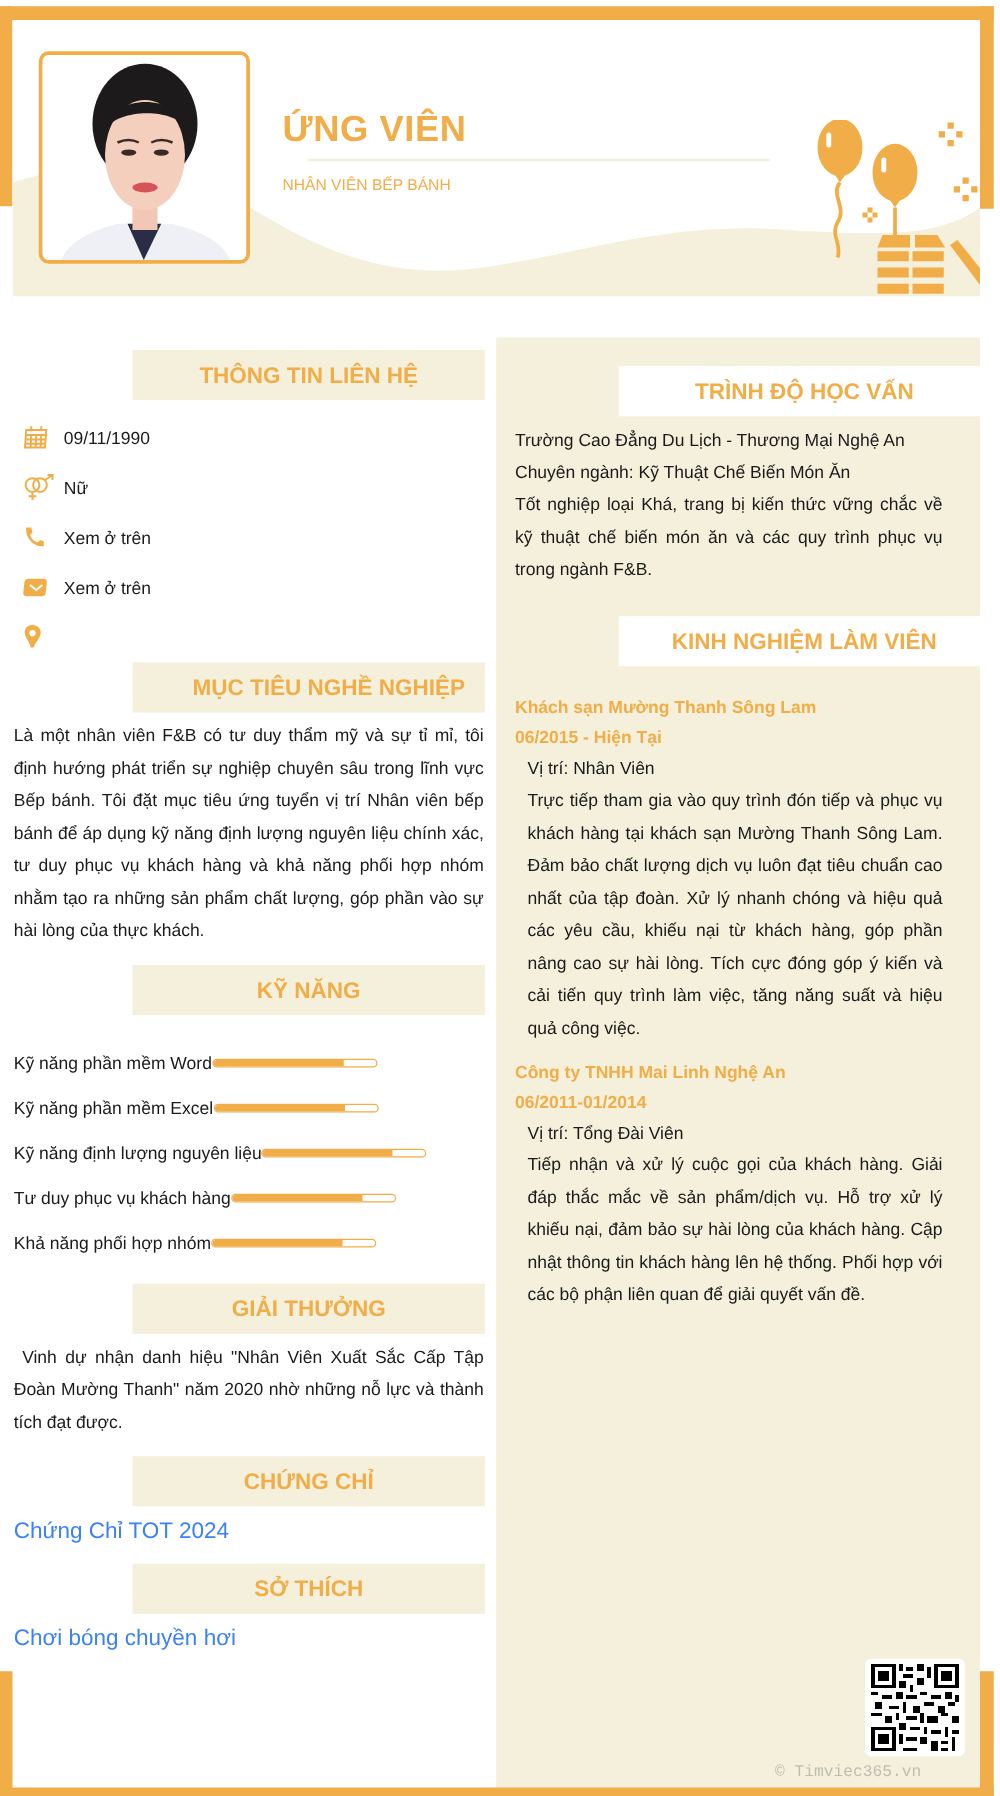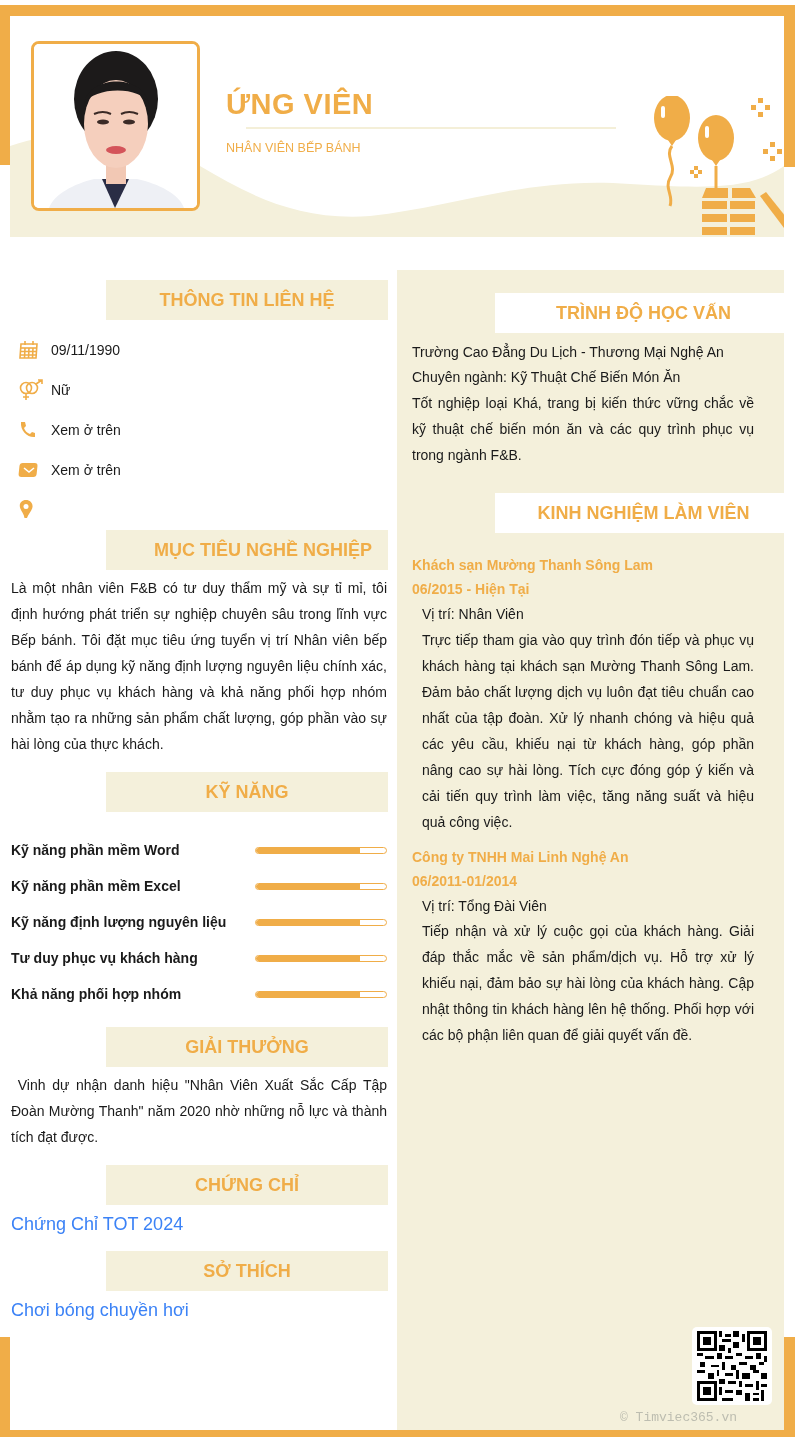--- a/index.html
+++ b/index.html
@@ -35,21 +35,21 @@
 
   
   .contact { position: absolute; left: 18px; height: 24px; display: flex; align-items: center; font-size: 14px; }
   .contact .ic { width: 26px; height: 22px; display: flex; align-items: center; justify-content: flex-start; }
   .contact .ic svg { display: block; }
   .contact .txt { margin-left: 7px; }
 
   .para { position: absolute; font-size: 14px; line-height: 26px; text-align: justify; color: #1a1a1a; }
 
   
-  .skill { position: absolute; left: 11px; width: 376px; height: 20px; display: flex; align-items: center; justify-content: space-between; font-size: 14px; font-weight: bold; }
+  .skill { position: absolute; left: 11px; width: 376px; height: 20px; display: flex; align-items: center; font-size: 14px; }
   .bar { width: 132px; height: 7px; border: 1px solid #f0ad48; border-radius: 4px; background: #fff; overflow: hidden; }
   .bar .fill { height: 100%; background: #f0ad48; border-radius: 4px 0 0 4px; }
 
   .plain { position: absolute; font-size: 18px; color: #3b82f6; }
 
   
   .edu-line { position: absolute; left: 412px; width: 342px; font-size: 14px; line-height: 26px; }
   .job-company { position: absolute; left: 412px; font-size: 14px; font-weight: bold; color: #f0ad48; }
   .job-pos { position: absolute; left: 410px; font-size: 14px; margin-left: 12px; }
 

